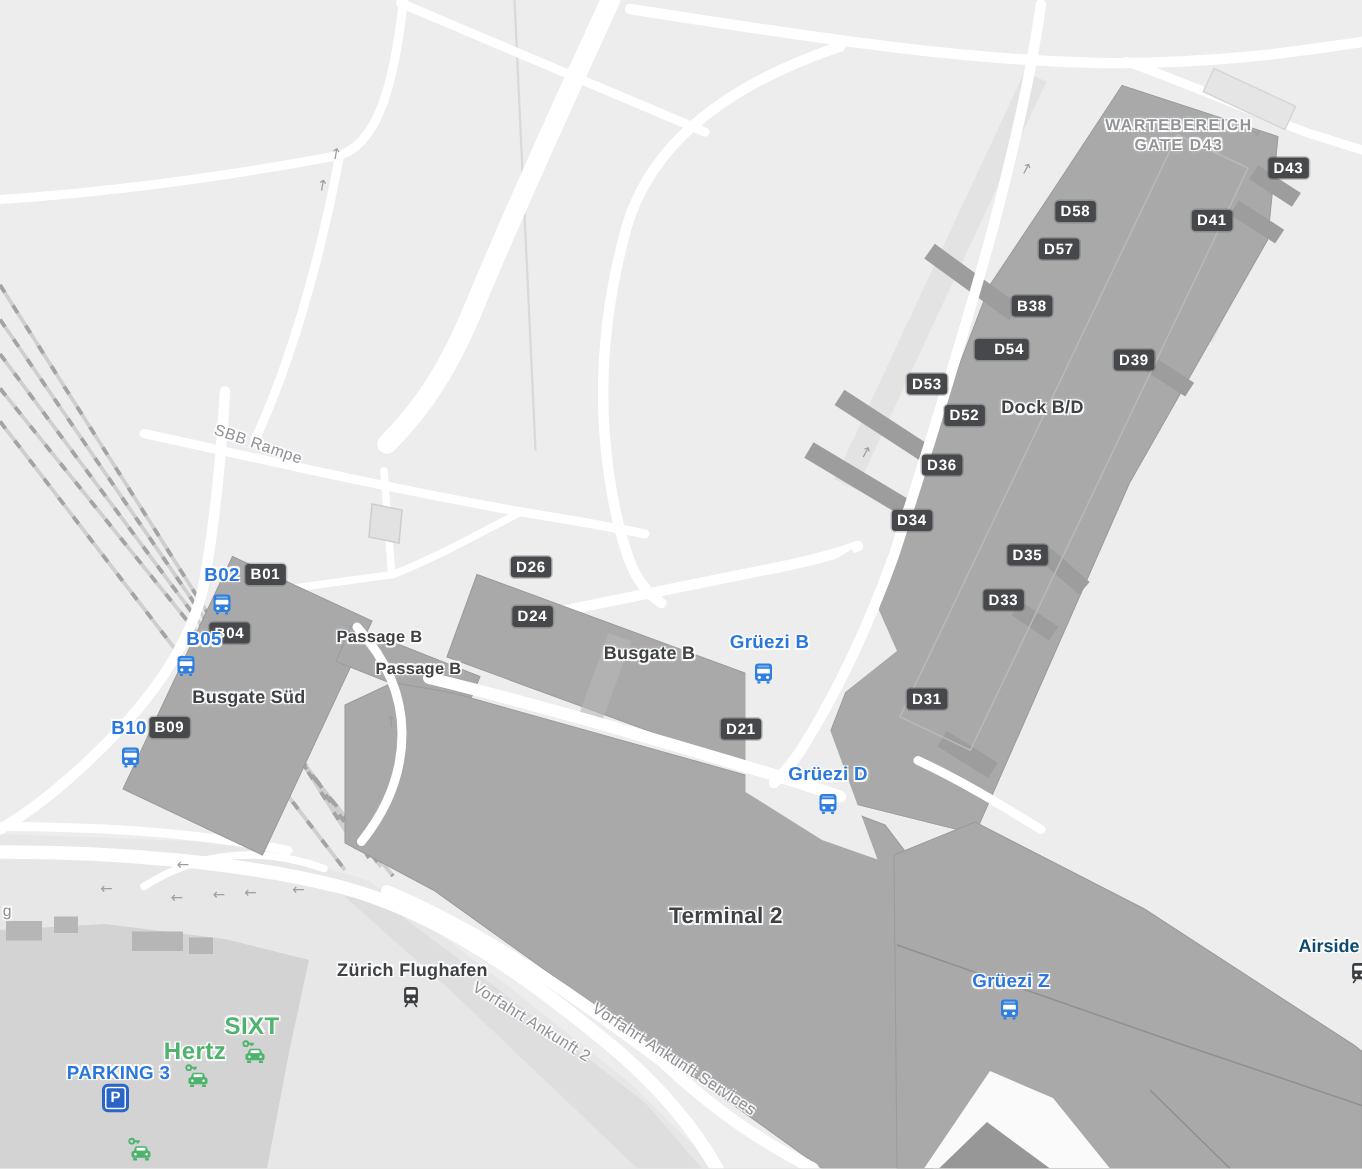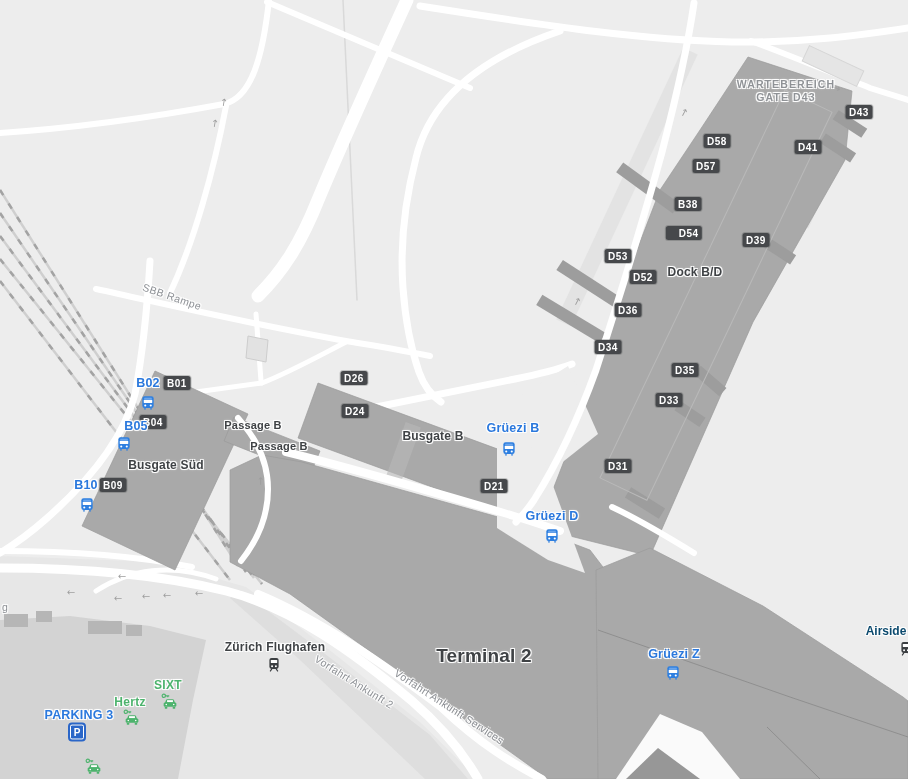--- a/index.html
+++ b/index.html
@@ -5,26 +5,26 @@
   html,body{margin:0;padding:0;background:#ddd;}
   #stage{position:relative;width:908px;height:779px;overflow:hidden;background:#ededed;
          font-family:"Liberation Sans",sans-serif;}
   #map-svg{position:absolute;left:0;top:0;}
   #labels{position:absolute;left:0;top:0;width:100%;height:100%;}
   .lbl{position:absolute;transform:translate(-50%,-50%);white-space:pre;text-align:center;line-height:1.25;}
   .halo{text-shadow:-1px -1px 0 rgba(255,255,255,.9),1px -1px 0 rgba(255,255,255,.9),
         -1px 1px 0 rgba(255,255,255,.9),1px 1px 0 rgba(255,255,255,.9),0 0 3px rgba(255,255,255,.85);}
   .dark{color:#3f4245;font-size:12px;font-weight:bold;letter-spacing:.2px;}
   .sm{font-size:11px;}
-  .lg{font-size:19px;margin-top:44px;}
+  .lg{font-size:15px;}
   .gray{color:#0c4a6e;font-size:12px;font-weight:bold;}
   .waiting{color:#8f9296;font-size:10.5px;font-weight:bold;letter-spacing:1.1px;}
   .roadlbl{color:#8d9095;font-size:10.5px;font-weight:normal;letter-spacing:.4px;}
   .blue{color:#2a78dd;font-size:12.5px;font-weight:bold;letter-spacing:.2px;}
-  .green{color:#4db36d;font-size:12px;font-weight:bold;letter-spacing:.3px;}
+  .green{color:#4db36d;font-size:16px;font-weight:bold;letter-spacing:.3px;}
   .badge{position:absolute;transform:translate(-50%,-50%);background:#46484b;color:#fff;
          font-size:10px;font-weight:bold;letter-spacing:.5px;padding:1.5px 3.5px;border-radius:2.5px;
          box-shadow:0 0 0 1px rgba(60,62,64,.25);}
   .icon{position:absolute;transform:translate(-50%,-50%);width:17px;height:17px;}
   .icon svg{display:block;}
   .pbadge{position:absolute;transform:translate(-50%,-50%);width:12px;height:13px;background:#2a66c8;
           border:1px solid #fff;outline:2px solid #2a66c8;border-radius:2px;color:#fff;font-size:10px;
           font-weight:bold;display:flex;align-items:center;justify-content:center;}
 </style>
 </head>
@@ -163,21 +163,21 @@
       <div class="lbl halo gray" style="left: 886px; top: 631px;">Airside</div>
       <div class="lbl halo roadlbl" style="left: 172px; top: 297px; transform: translate(-50%, -50%) rotate(19deg);">SBB Rampe</div>
       <div class="lbl halo roadlbl" style="left: 354px; top: 682px; transform: translate(-50%, -50%) rotate(32deg);">Vorfahrt Ankunft 2</div>
       <div class="lbl halo roadlbl" style="left: 449px; top: 707px; transform: translate(-50%, -50%) rotate(33deg);">Vorfahrt Ankunft Services</div>
       <div class="lbl halo roadlbl" style="left: 5px; top: 608px;">g</div>
       <div class="badge" style="left: 827px; top: 112px; margin-left: 32px;">D43</div>
       <div class="badge" style="left: 808px; top: 147px;">D41</div>
       <div class="badge" style="left: 717px; top: 141px;">D58</div>
       <div class="badge" style="left: 706px; top: 166px;">D57</div>
       <div class="badge" style="left: 688px; top: 204px;">B38</div>
-      <div class="badge" style="left: 684px; top: 233px; padding-left: 13px;">D54</div>
+      <div class="badge" style="left: 668px; top: 233px; padding-left: 13px;">D54</div>
       <div class="badge" style="left: 756px; top: 240px;">D39</div>
       <div class="badge" style="left: 618px; top: 256px;">D53</div>
       <div class="badge" style="left: 643px; top: 277px;">D52</div>
       <div class="badge" style="left: 628px; top: 310px;">D36</div>
       <div class="badge" style="left: 608px; top: 347px;">D34</div>
       <div class="badge" style="left: 685px; top: 370px;">D35</div>
       <div class="badge" style="left: 669px; top: 400px;">D33</div>
       <div class="badge" style="left: 354px; top: 378px;">D26</div>
       <div class="badge" style="left: 355px; top: 411px;">D24</div>
       <div class="badge" style="left: 494px; top: 486px;">D21</div>

